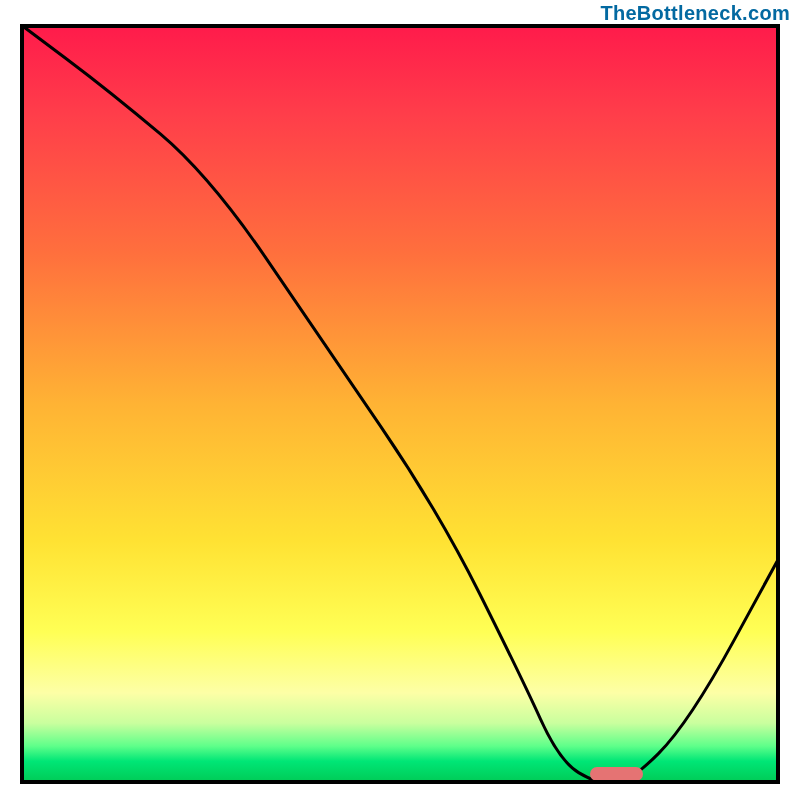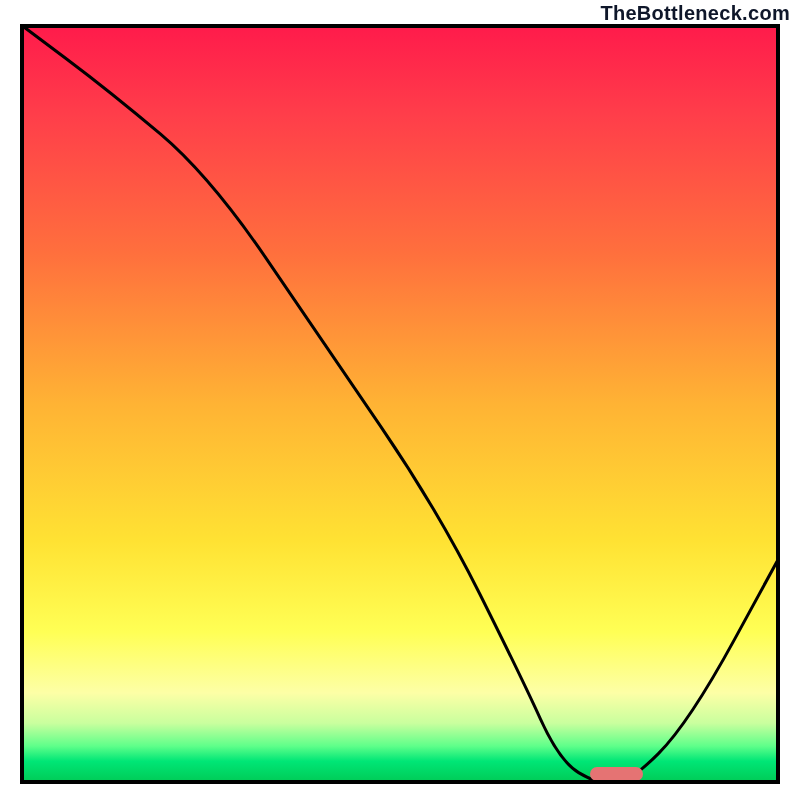--- a/index.html
+++ b/index.html
@@ -9,21 +9,21 @@
     height: 800px;
     background: #ffffff;
     font-family: Arial, Helvetica, sans-serif;
   }
   .watermark {
     position: absolute;
     top: 2px;
     right: 10px;
     font-size: 20px;
     font-weight: bold;
-    color: #0f172a;
+    color: #0369a1;
     letter-spacing: 0.3px;
     z-index: 10;
   }
   .frame {
     position: absolute;
     left: 20px;
     top: 24px;
     width: 760px;
     height: 760px;
     background: #ffffff;

